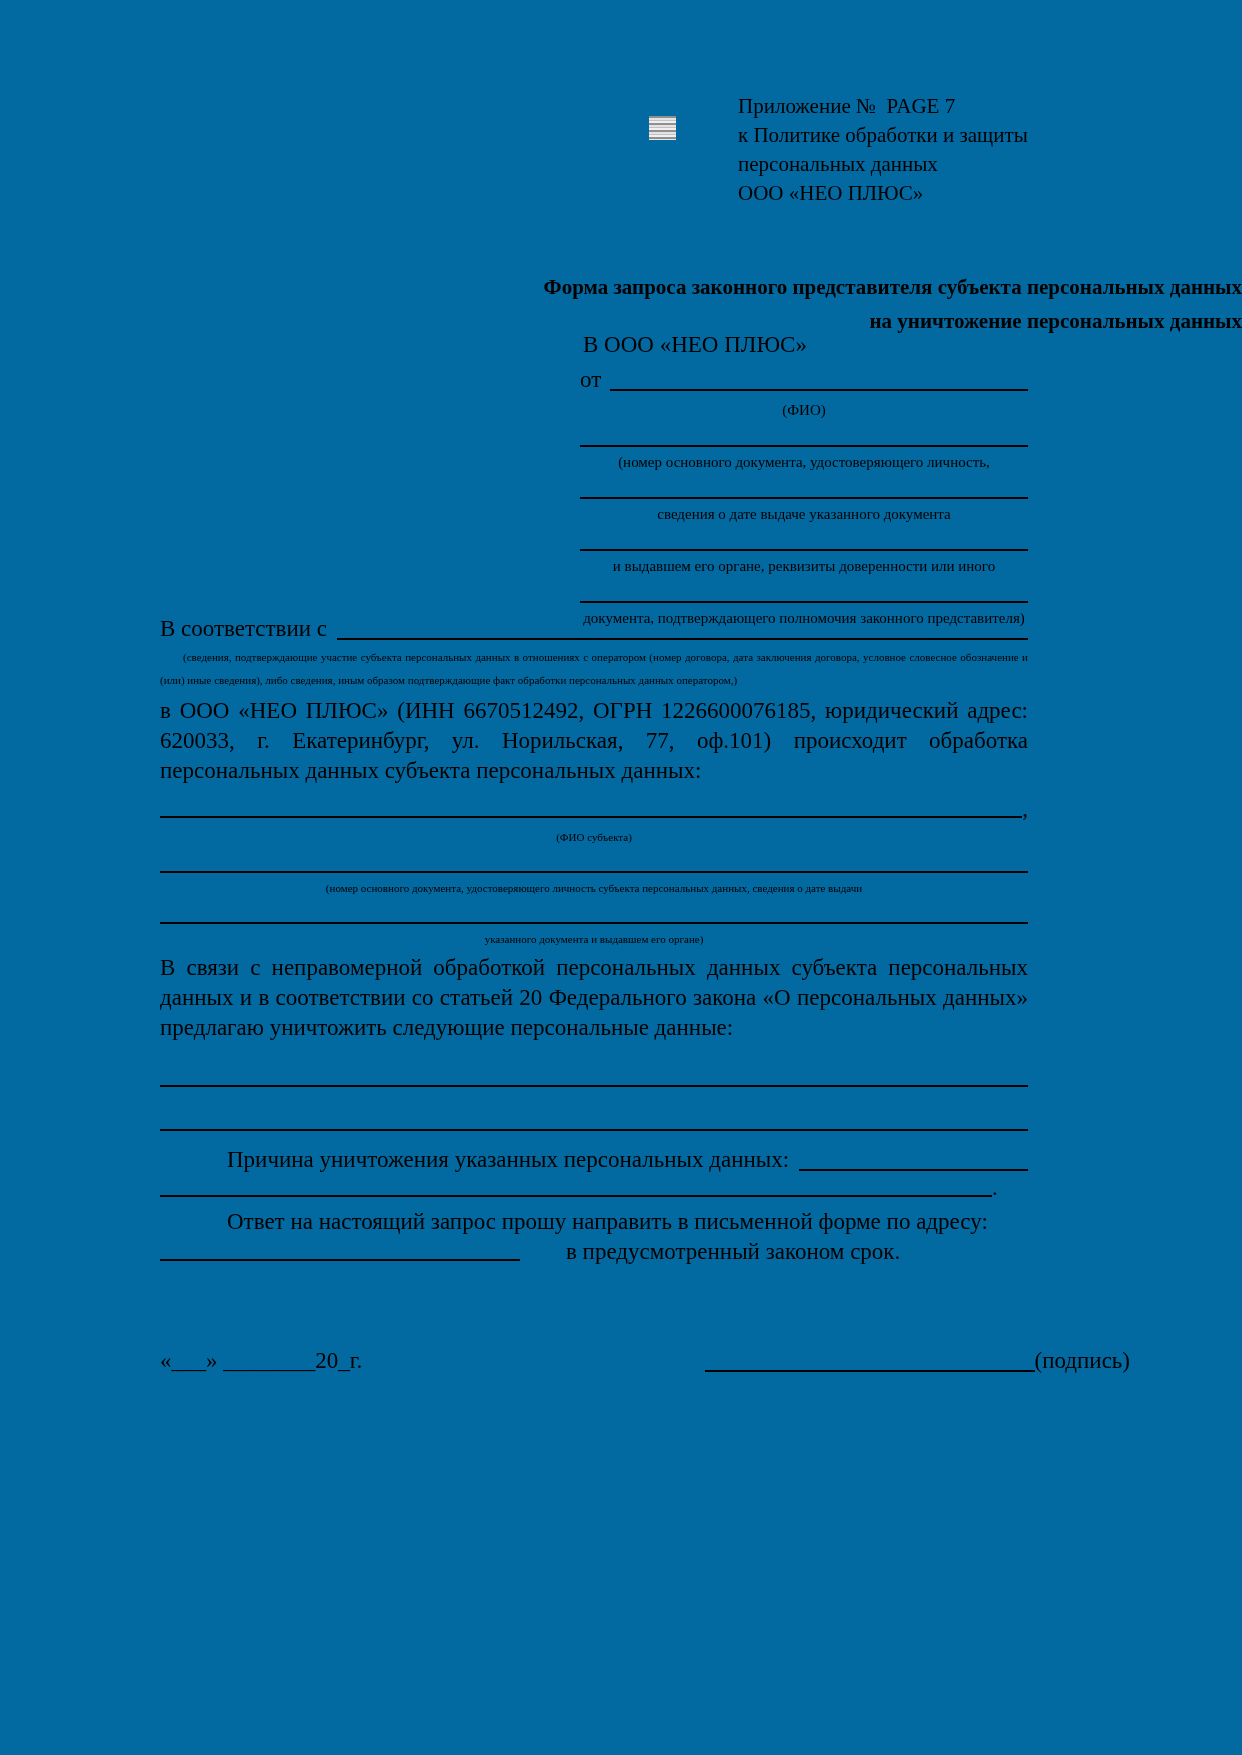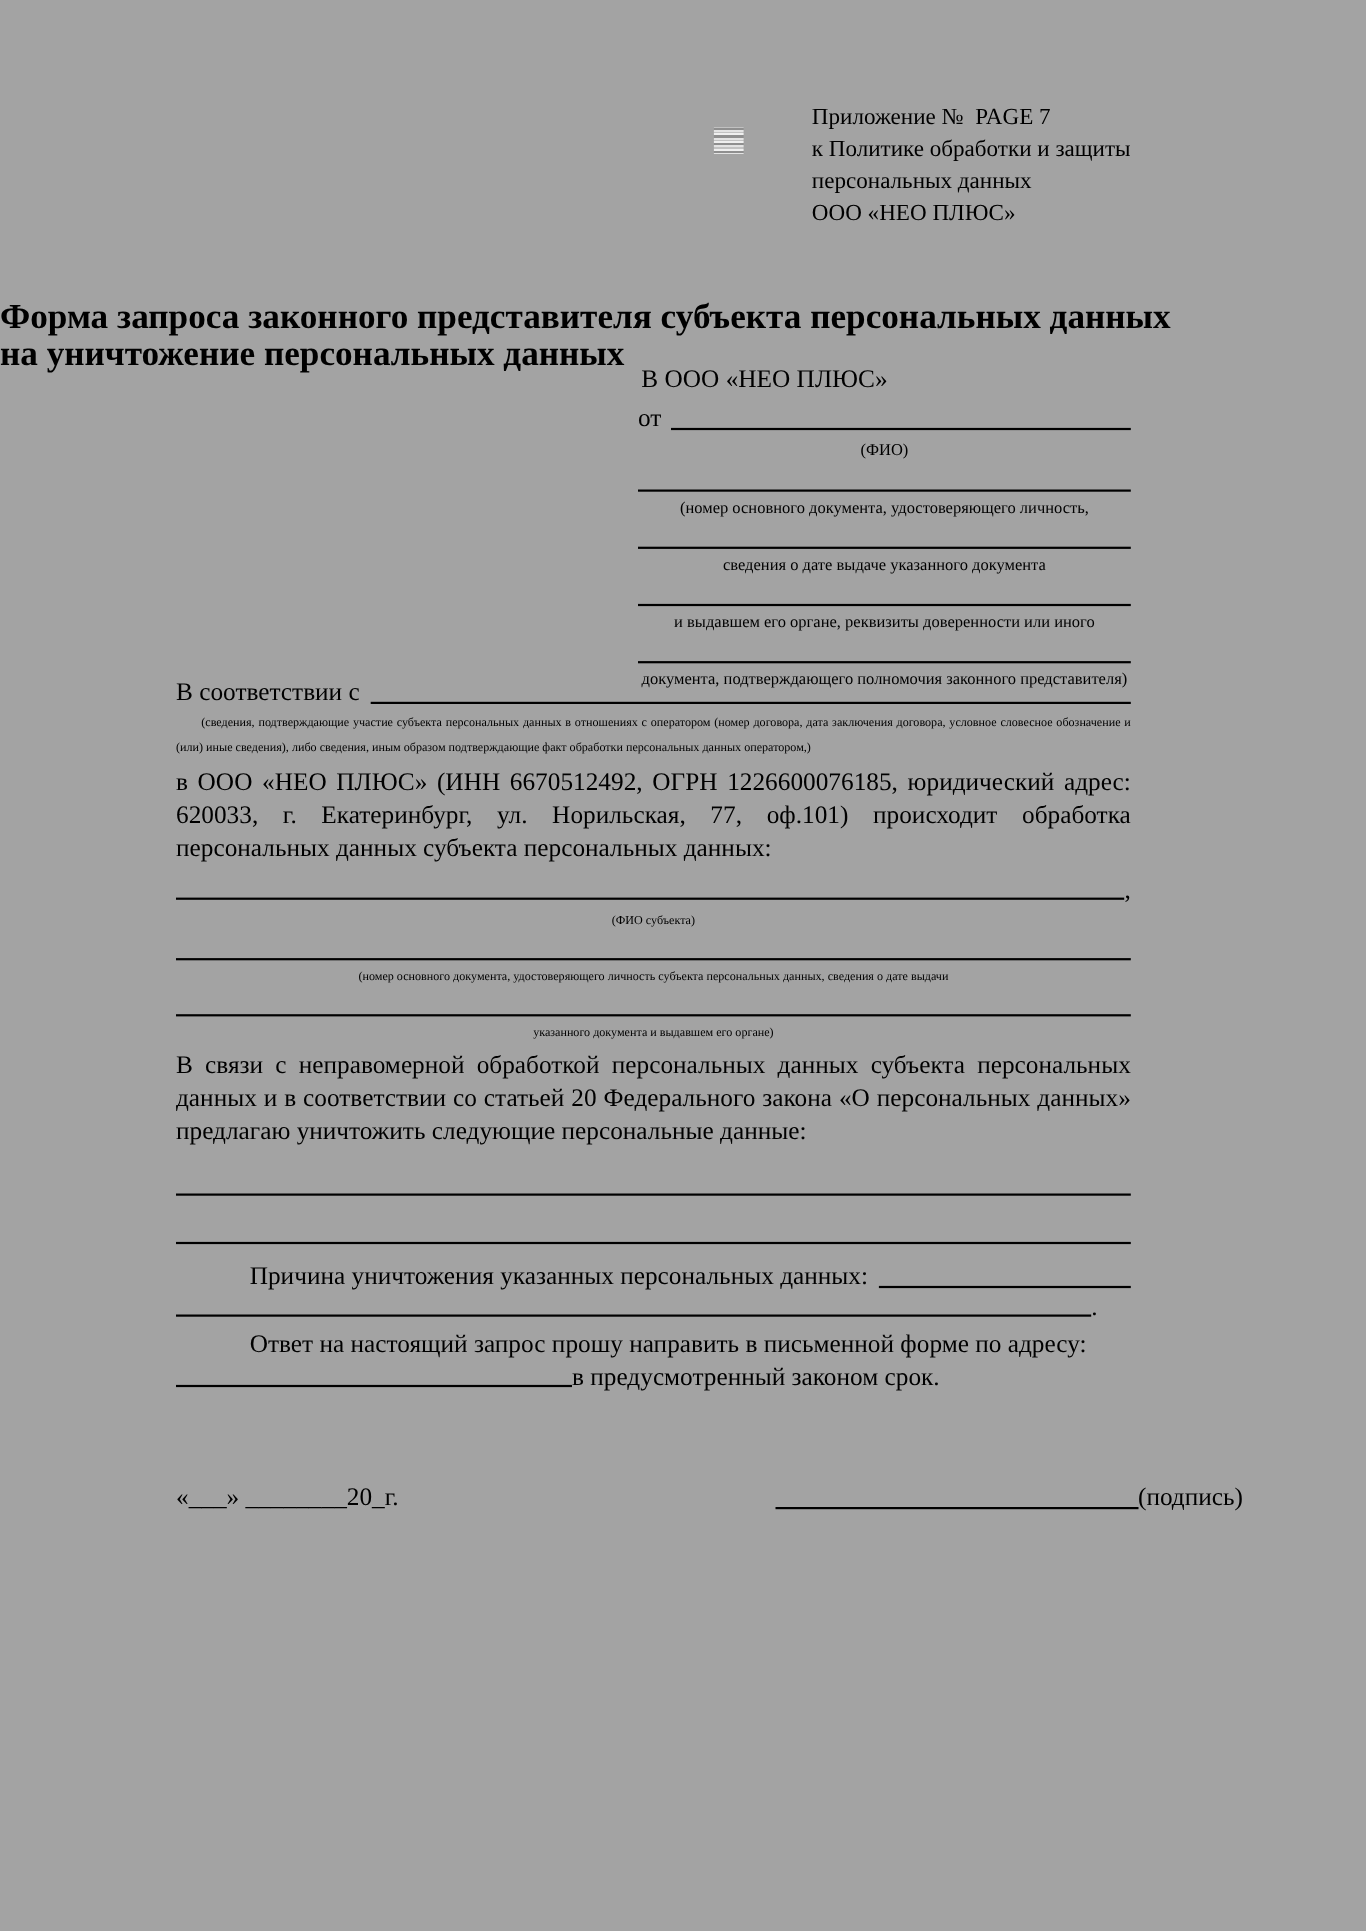--- a/index.html
+++ b/index.html
@@ -1,35 +1,35 @@
 <!DOCTYPE html>
 <html><head>
 <meta charset="utf-8">
 <style>
   * { margin:0; padding:0; box-sizing:border-box; }
   html,body { background:#ffffff; }
   .page {
     position:relative; width:1242px; height:1755px; margin:0 auto;
-    background:#a3a3a3; color:#000000;
+    background:#0369a1; color:#000000;
     font-family:"Liberation Serif","DejaVu Serif",serif;
     font-size:23px; line-height:30px;
   }
   .blank { border-bottom:2px solid #000; }
   .grow { flex:1 1 auto; margin-bottom:4px; }
   .row { display:flex; align-items:flex-end; }
 
   .hdr-icon {
     position:absolute; left:649px; top:116px; width:27px; height:24px;
     background:repeating-linear-gradient(180deg,#8f8f8f 0 2px,#e3e3e3 2px 4px,#c2c2c2 4px 5px,#efefef 5px 7px);
   }
   .hdr { position:absolute; left:738px; top:92px; line-height:29px; font-size:21px; }
   .hdr div { white-space:pre; }
 
-  .title { position:absolute; left:0; top:270px; width:100%; text-align:left;
-           font-weight:bold; font-size:32px; line-height:34px; }
+  .title { position:absolute; left:0; top:270px; width:100%; text-align:right;
+           font-weight:bold; font-size:21px; line-height:34px; }
 
   .addr { position:absolute; left:580px; top:330px; width:448px; }
   .addr .org { padding-left:3px; }
   .addr .from-row { margin-top:5px; }
   .addr .from-row .lbl { margin-right:9px; }
   .cap { text-align:center; font-size:15px; line-height:20px; margin-top:5px; }
   .addr .fld { margin-top:25px; height:2px; }
 
   .main { position:absolute; left:160px; top:614px; width:868px; }
   .accordance { display:flex; align-items:flex-end; }
@@ -38,21 +38,21 @@
   .para { text-align:justify; margin-top:4px; }
   .main .cap { font-size:11px; }
   .main .fld { margin-top:24px; height:2px; }
   .comma-row { margin-top:10px; }
   .tail { margin-bottom:0; line-height:26px; }
   .fld2 { height:44px; }
   .reason-row { margin-top:14px; }
   .reason-row .lbl { margin-left:67px; margin-right:10px; white-space:nowrap; }
   .reason2 { width:832px; margin-bottom:4px; }
   .resp1 { margin-top:6px; padding-left:67px; }
-  .resp-row { margin-top:2px; }
+  .resp-row { margin-top:2px;gap:46px; }
   .respblank { width:360px; margin-bottom:4px; }
 
   .footer { position:absolute; left:160px; top:1346px; width:970px;
             display:flex; justify-content:space-between; align-items:flex-start; }
   .datefield { white-space:pre; }
   .siggroup { display:flex; align-items:flex-end; }
   .sigblank { width:330px; margin-bottom:4px; }
 </style>
 </head>
 <body>

